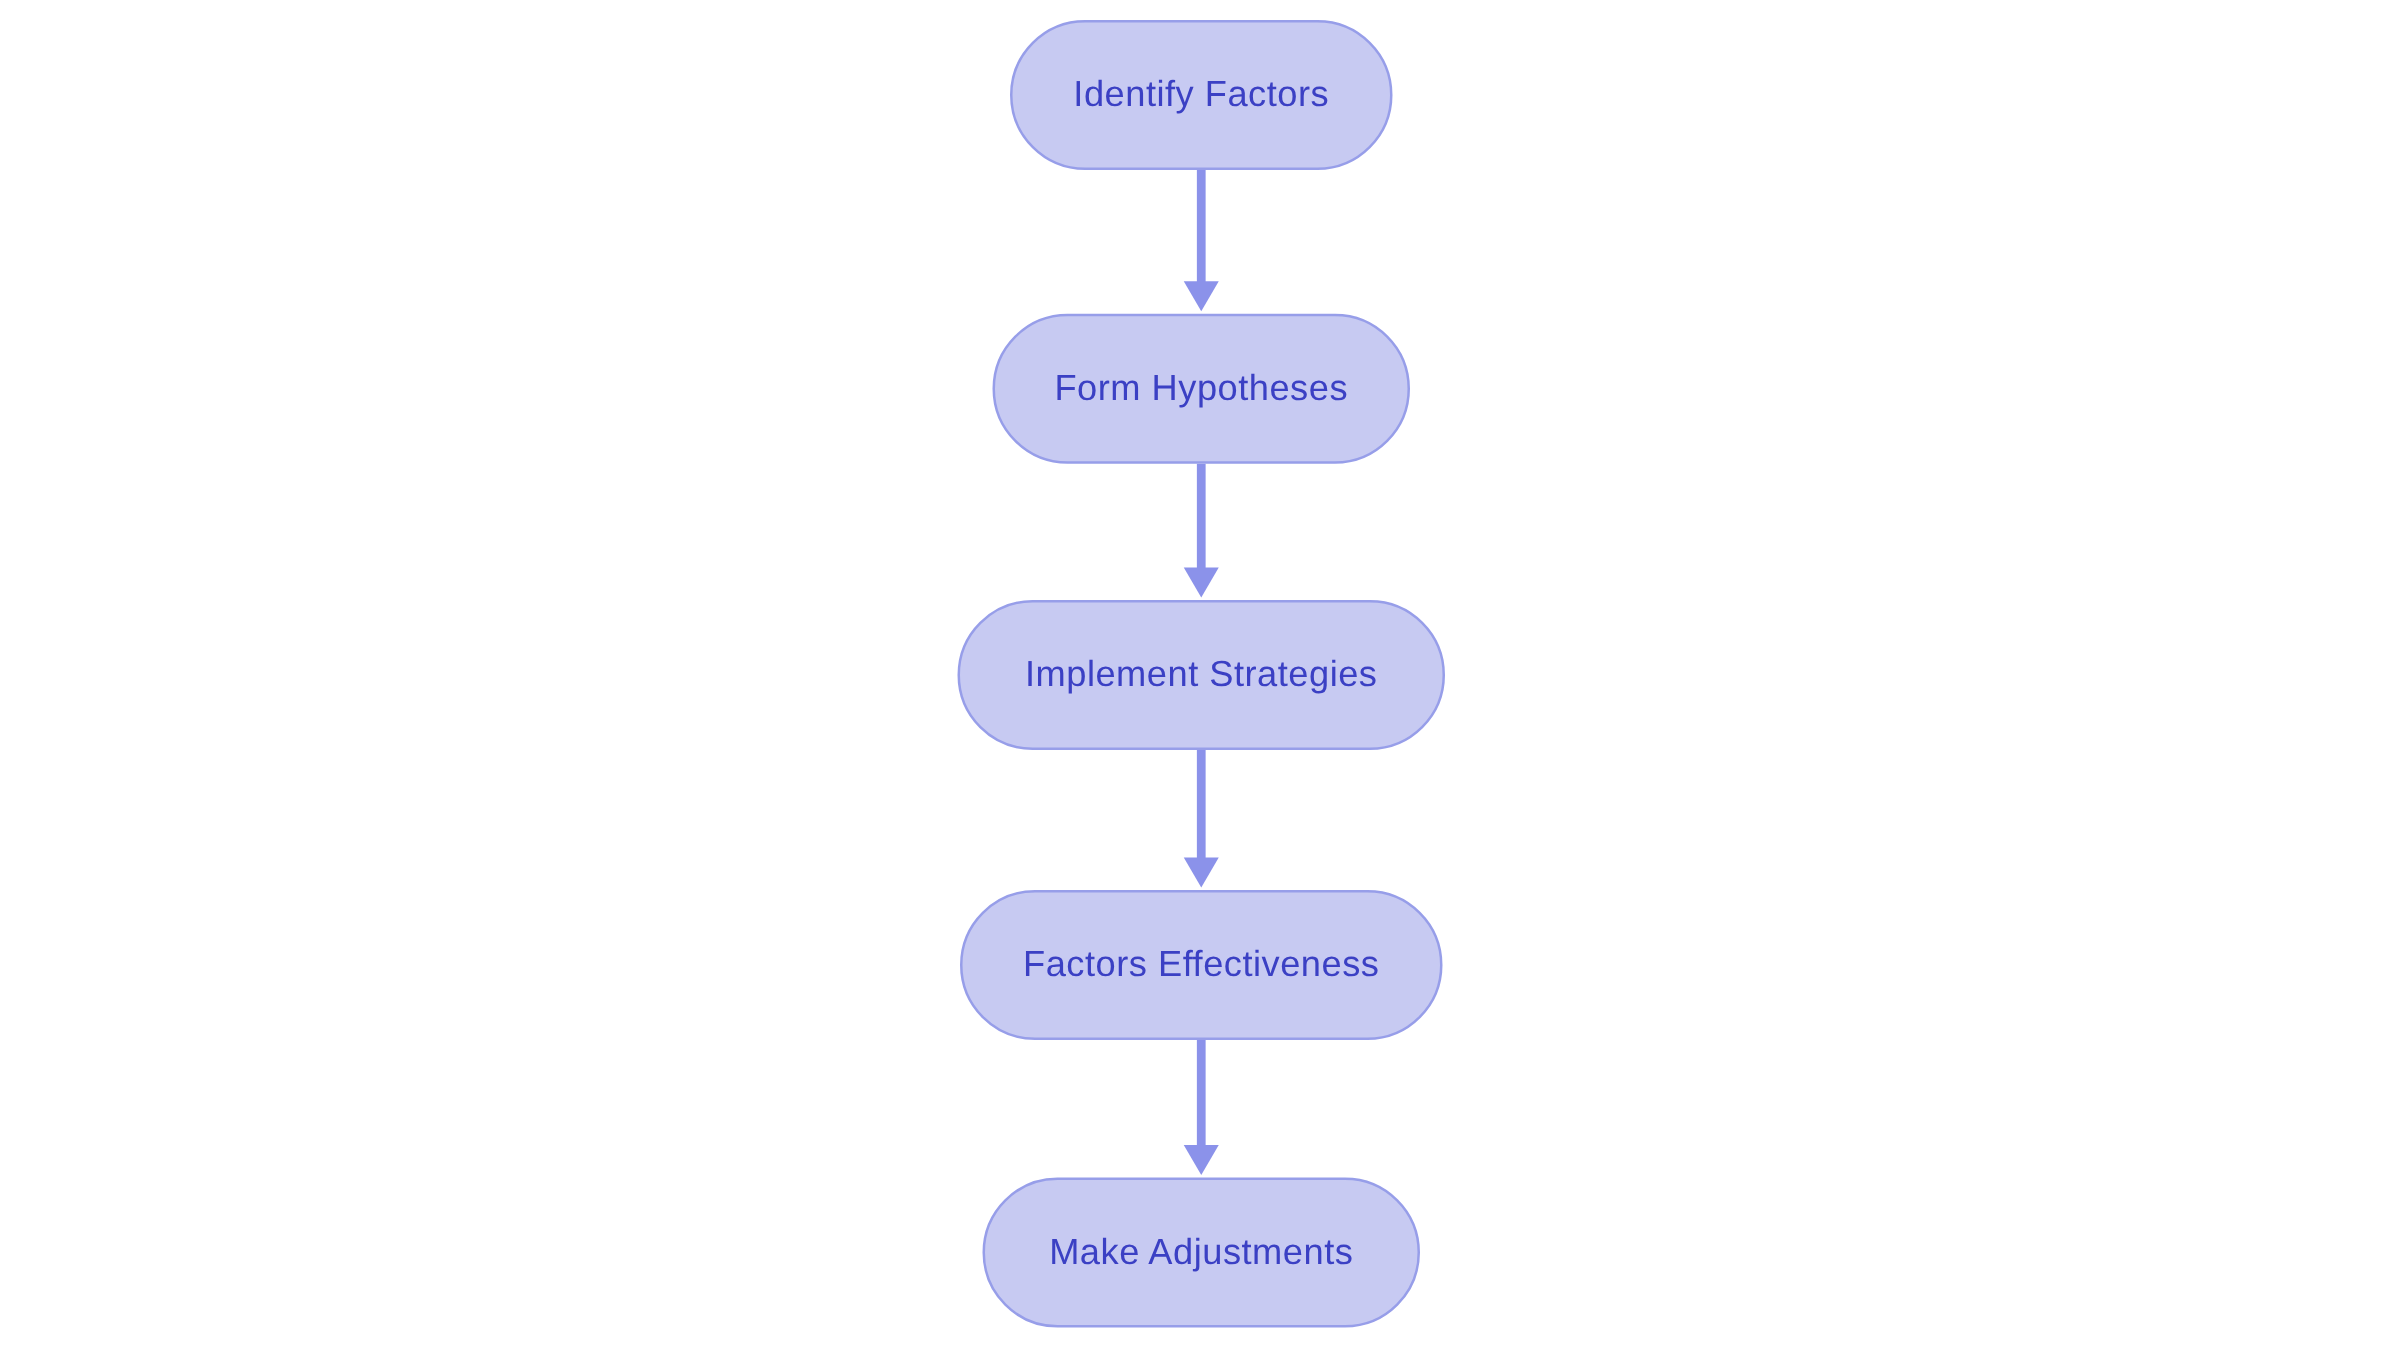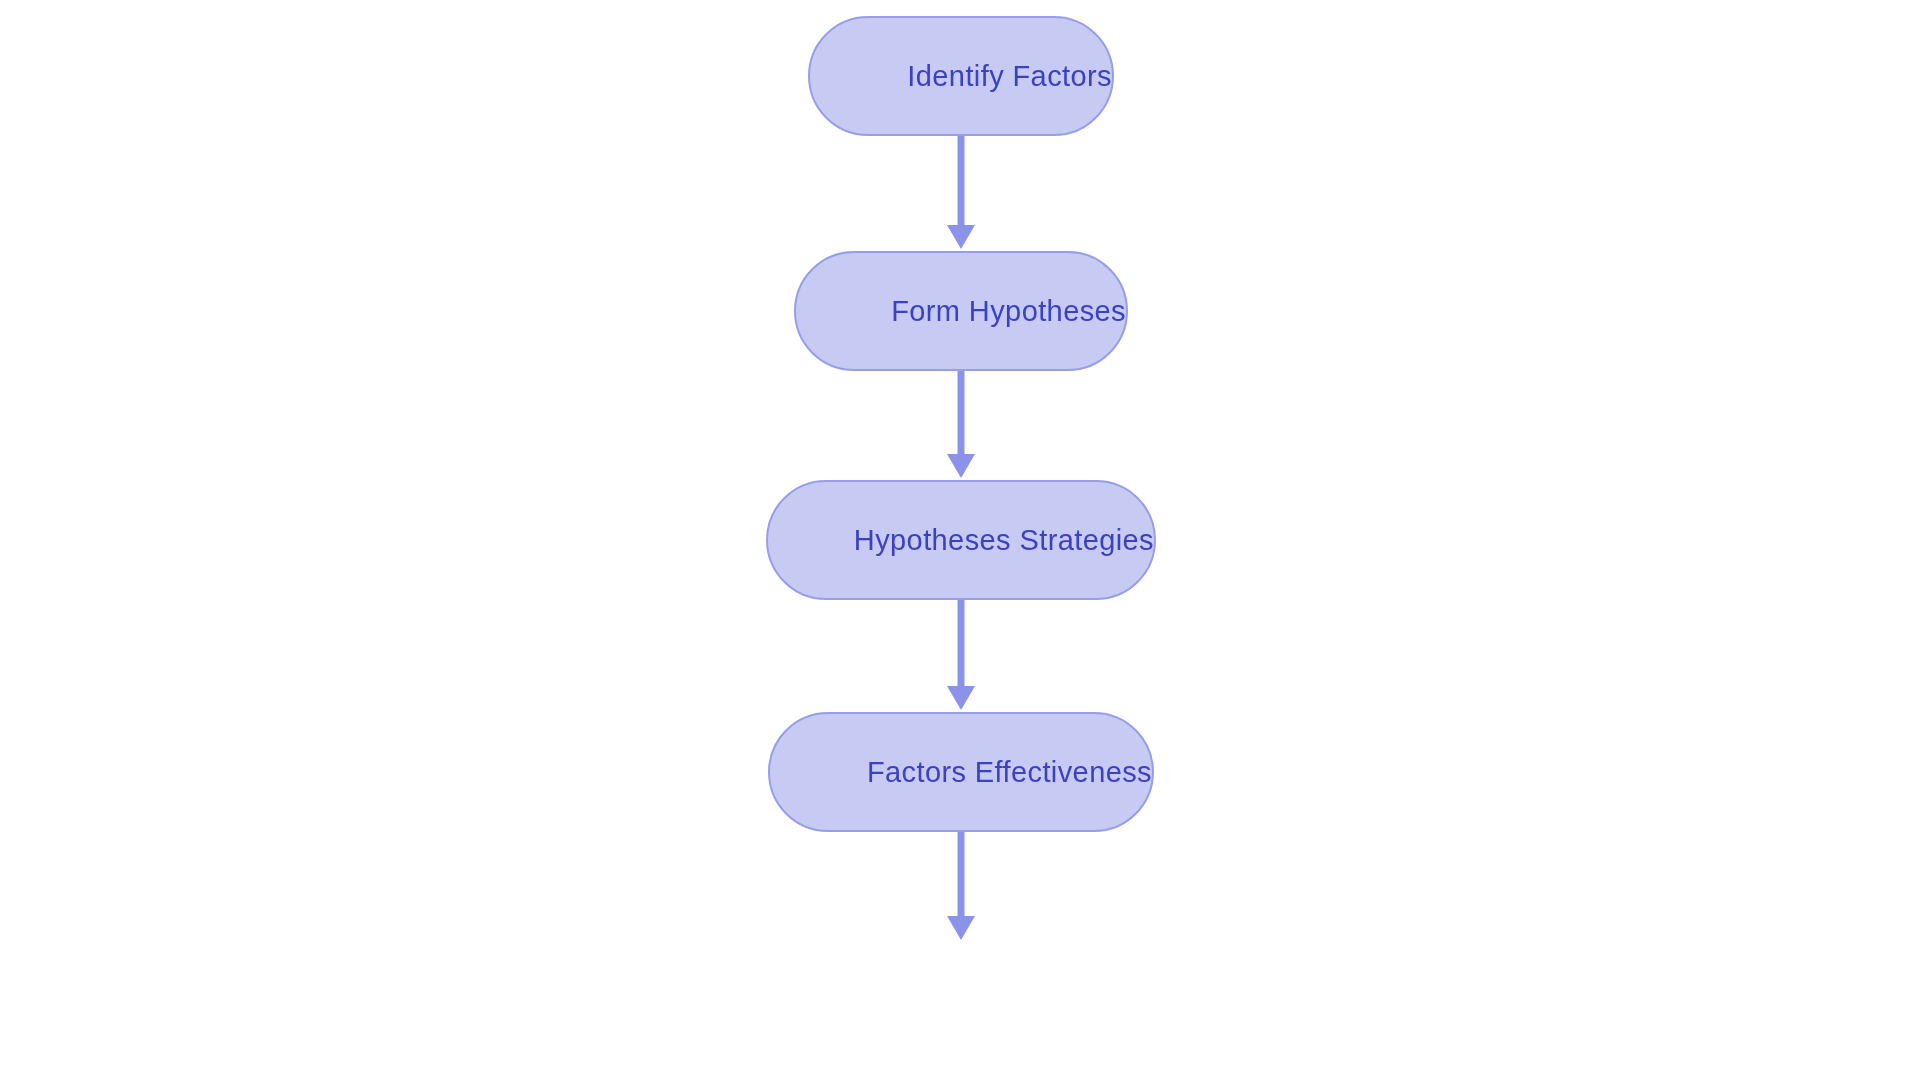--- a/index.html
+++ b/index.html
@@ -25,21 +25,21 @@
   }
   .node{
     position:absolute;
     height:120px;
     border-radius:60px;
     background:var(--node-fill);
     border:2px solid var(--node-border);
     box-sizing:border-box;
     display:flex;
     align-items:center;
-    justify-content:flex-end;
+    justify-content:center;
   }
   .node-label{
     font-size:29px;
     font-weight:400;
     letter-spacing:0.4px;
     color:var(--node-text);
     white-space:nowrap;
   }
   .arrow-line{stroke:var(--arrow);stroke-width:7;}
   .arrow-head{fill:var(--arrow);}
@@ -76,21 +76,24 @@
 
   <div class="node node-1">
     <span class="node-label">Identify Factors</span>
   </div>
 
   <div class="node node-2">
     <span class="node-label">Form Hypotheses</span>
   </div>
 
   <div class="node node-3">
-    <span class="node-label">Hypotheses Strategies</span>
+    <span class="node-label">Implement Strategies</span>
   </div>
 
   <div class="node node-4">
     <span class="node-label">Factors Effectiveness</span>
   </div>
 
+  <div class="node node-5">
+    <span class="node-label">Make Adjustments</span>
+  </div>
 
 </div>
 
 </body></html>

